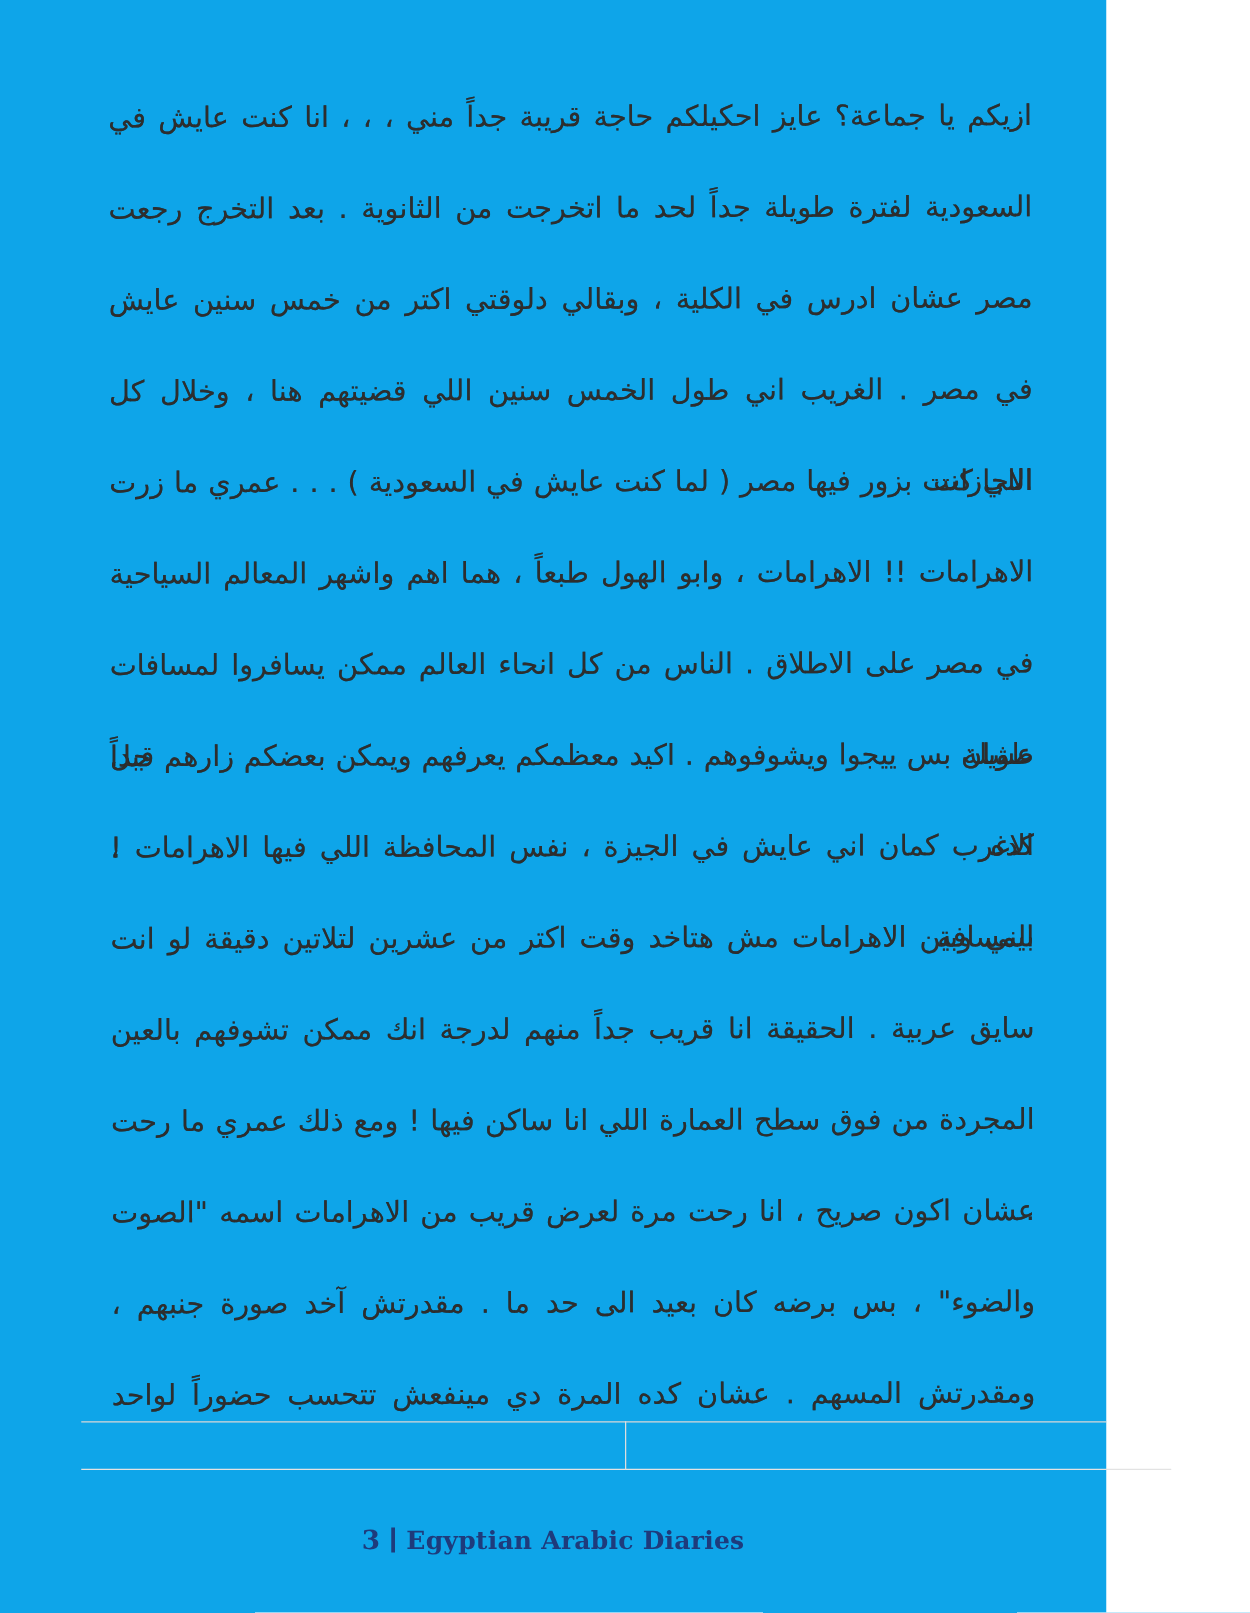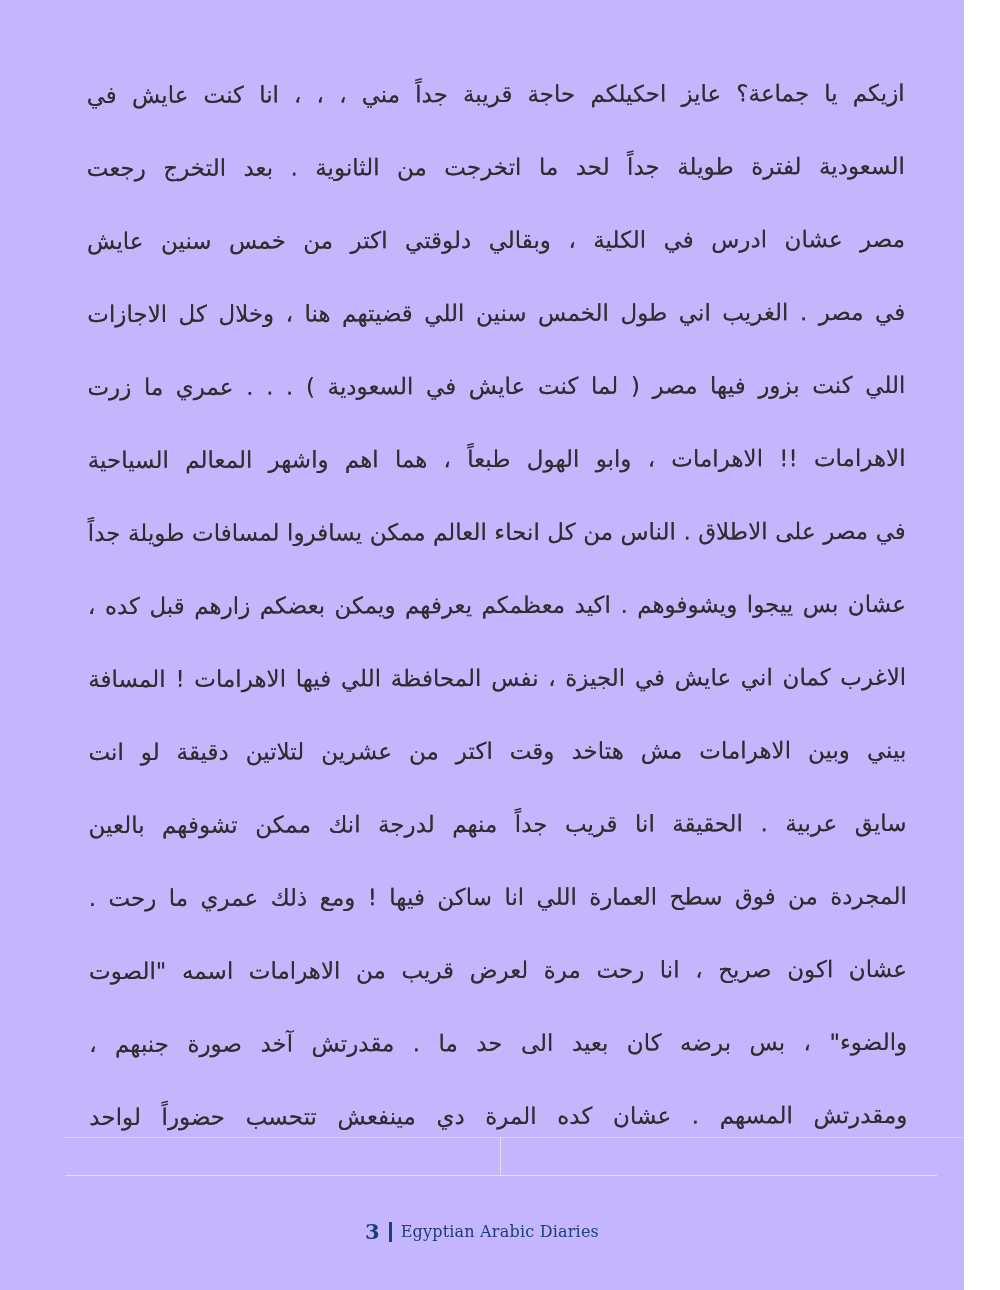--- a/index.html
+++ b/index.html
@@ -1,18 +1,18 @@
 <!DOCTYPE html>
 <html lang="ar"><head>
 <meta charset="utf-8">
 <style>
   * { margin:0; padding:0; box-sizing:border-box; }
   html,body { width:1000px; height:1290px; background:#ffffff; overflow:hidden; }
   .page {
-    position:relative; width:964px; height:1290px; background:#c4b5fd;
+    position:relative; width:885px; height:1290px; background:#0ea5e9;
     font-family:"DejaVu Sans", sans-serif;
   }
   .handwriting {
     position:absolute; top:58px; left:88px; right:58px;
     direction:rtl; transform:rotate(-0.15deg);
   }
   .hand-line {
     display:block;
     line-height:73px; height:73px;
     font-size:23px; color:#2e2e2e;
@@ -24,21 +24,21 @@
   .rule-top    { position:absolute; top:1137px; left:65px; right:0;   height:1px; background:#d8d8d8; }
   .rule-bottom { position:absolute; top:1175px; left:65px; width:872px; height:1px; background:#e3e3e3; }
   .rule-vert   { position:absolute; top:1137px; left:500px; width:1px; height:39px; background:#dedede; }
   .footer {
     position:absolute; top:1221px; left:0; right:0;
     display:flex; justify-content:center; align-items:center; gap:9px;
     color:#1e3b7c; font-family:"DejaVu Serif", serif;
   }
   .footer .page-num { font-size:21px; font-weight:bold; line-height:1; }
   .footer .divider-bar { width:3px; height:20px; background:#1e3b7c; }
-  .footer .footer-title { font-size:16px; font-weight:normal; letter-spacing:0.2px; line-height:1; }
+  .footer .footer-title { font-size:20px; font-weight:bold; letter-spacing:0.2px; line-height:1; }
 </style>
 </head>
 <body>
 
 <div class="page">
 
   <div class="handwriting" dir="rtl">
     <div class="hand-line">ازيكم يا جماعة؟ عايز احكيلكم حاجة قريبة جداً مني ، ، ، انا كنت عايش في</div>
     <div class="hand-line">السعودية لفترة طويلة جداً لحد ما اتخرجت من الثانوية . بعد التخرج رجعت</div>
     <div class="hand-line">مصر عشان ادرس في الكلية ، وبقالي دلوقتي اكتر من خمس سنين عايش</div>

